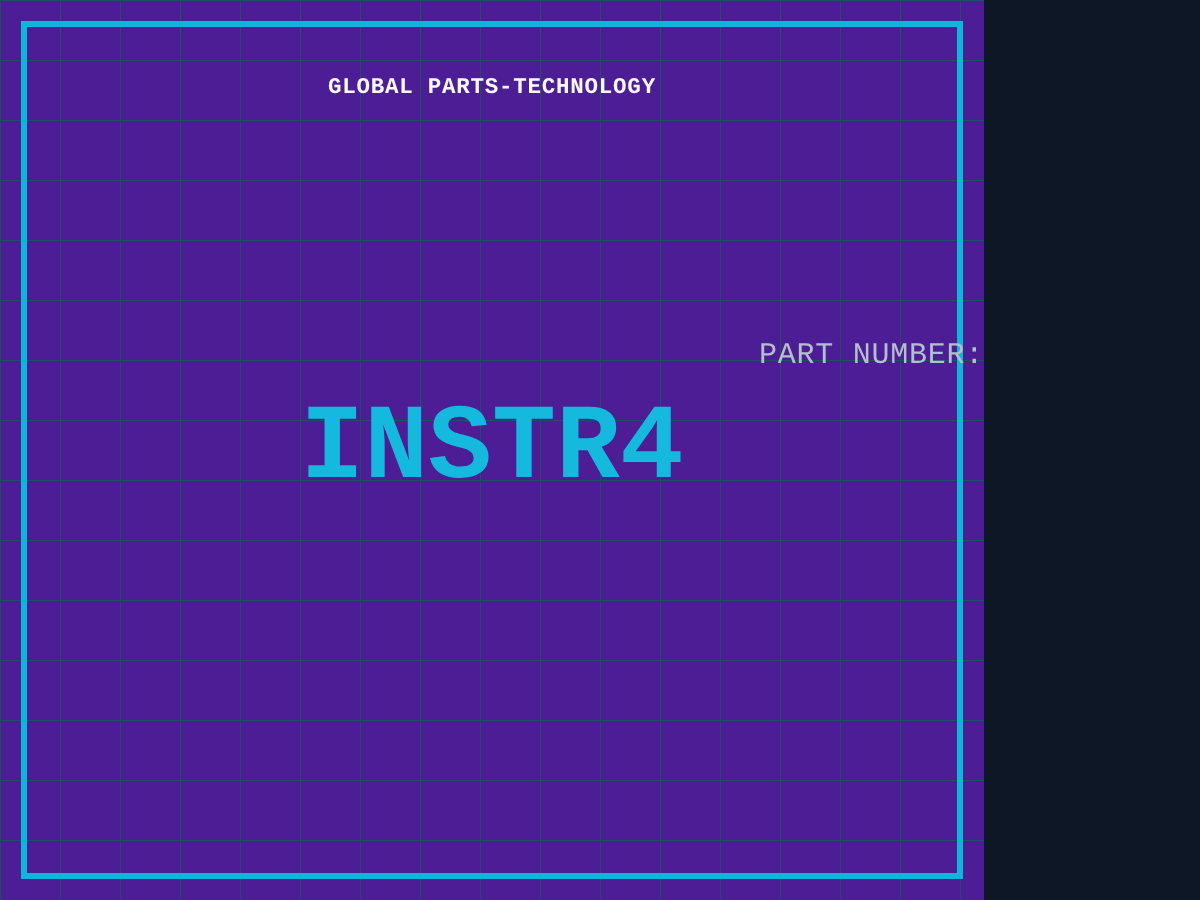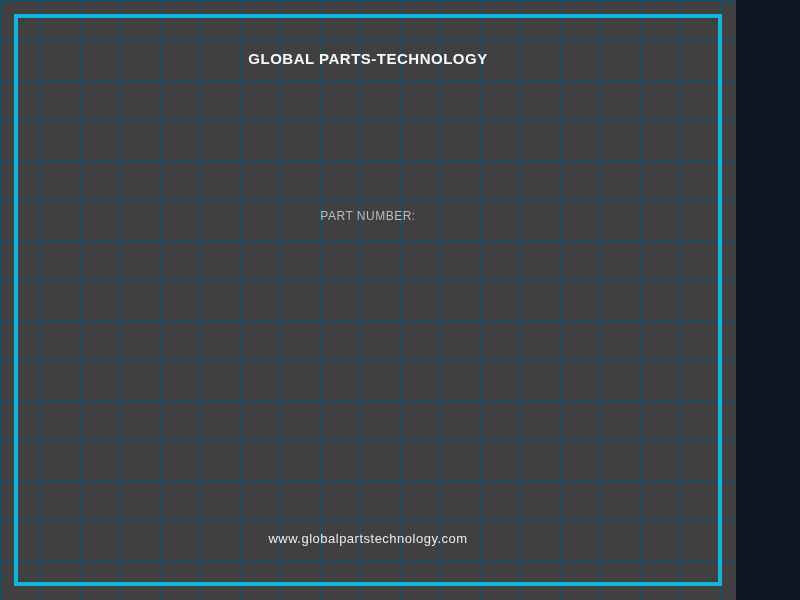--- a/index.html
+++ b/index.html
@@ -2,25 +2,25 @@
 <html><head>
 <meta charset="utf-8">
 <style>
   html, body {
     margin: 0;
     padding: 0;
     background: #0d1726;
   }
   .screen {
     position: relative;
-    width: 736px;
+    width: 656px;
     height: 600px;
     overflow: hidden;
-    background-color: #404040;
-    font-family: Liberation Sans, sans-serif;
+    background-color: #4c1d95;
+    font-family: Liberation Mono, monospace;
   }
   
   .grid-overlay {
     position: absolute;
     inset: 0;
     background-image:
       linear-gradient(to right, #1e4f66 1px, transparent 1px),
       linear-gradient(to bottom, #1e4f66 1px, transparent 1px);
     background-size: 40px 40px;
     background-position: 0 0;
@@ -49,24 +49,25 @@
     color: #f7f9fb;
     letter-spacing: 0.5px;
   }
   .subtitle {
     top: 82px;
     font-size: 12px;
     color: #3fb6d6;
     letter-spacing: 0.5px;
   }
   .part-label {
-    top: 210px;
-    font-size: 12px;
+    top: 228px;
+    font-size: 20px;
     color: #b3bfca;
     letter-spacing: 0.5px;
+    text-align: right;
   }
   .part-number {
     top: 265px;
     font-size: 71px;
     font-weight: bold;
     color: #14b9dd;
     letter-spacing: 0px;
   }
   .website {
     top: 532px;
@@ -80,15 +81,15 @@
 
 <div class="screen">
   <div class="grid-overlay"></div>
   <div class="frame"></div>
 
   <div class="line title">GLOBAL PARTS-TECHNOLOGY</div>
 
 
   <div class="line part-label">PART NUMBER:</div>
 
+  <div class="line part-number">INSTR4</div>
 
-  <div class="line website">www.globalpartstechnology.com</div>
 </div>
 
 </body></html>

